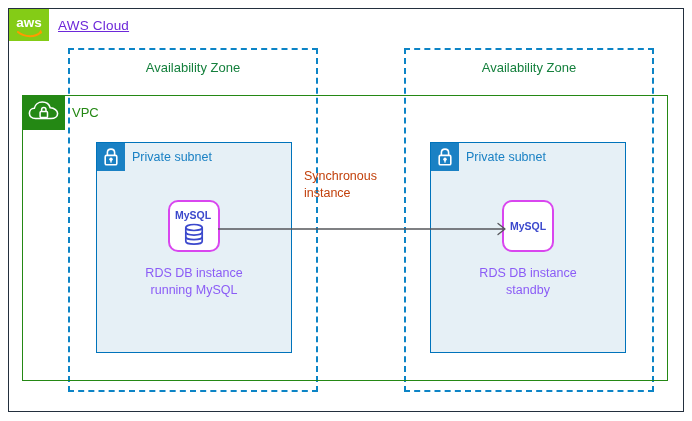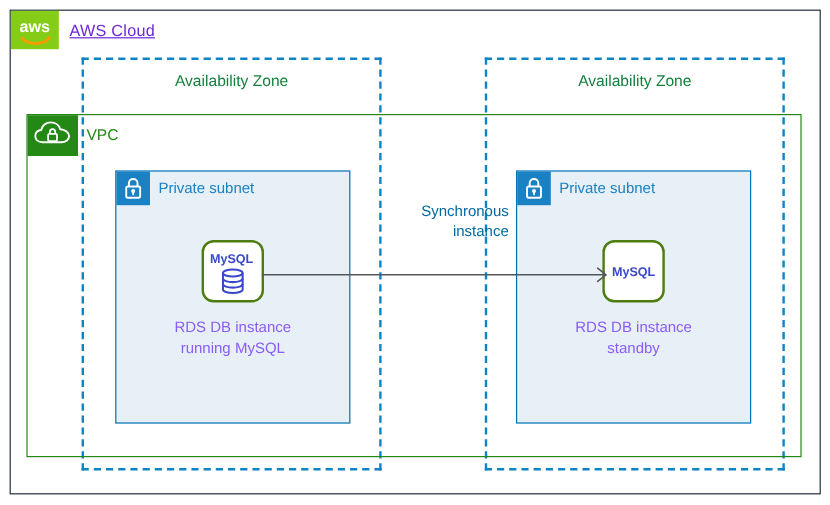--- a/index.html
+++ b/index.html
@@ -143,21 +143,21 @@
   }
   .subnet-label-left  { left: 132px; }
   .subnet-label-right { left: 466px; }
 
   
   .res-icon {
     position: absolute;
     top: 200px;
     width: 52px;
     height: 52px;
-    border: 2px solid #4d7c0f;
+    border: 2px solid #d946ef;
     border-radius: 10px;
     box-sizing: border-box;
     background: #ffffff;
   }
   .res-icon-left  { left: 168px; }
   .res-icon-right { left: 502px; }
   .res-icon svg { display: block; }
 
   .res-label {
     position: absolute;
@@ -179,24 +179,24 @@
     width: 292px;
     height: 14px;
   }
   .arrow-wrap svg { display: block; }
 
   .repl-caption {
     position: absolute;
     left: 304px;
     top: 168px;
     width: 120px;
-    text-align: right;
+    text-align: left;
     font-size: 12.5px;
     line-height: 17px;
-    color: #0369a1;
+    color: #c2410c;
   }
   .repl-caption div { white-space: nowrap; }
 </style>
 </head>
 <body>
 
 <div id="canvas">
 
   <div class="aws-cloud-box"></div>
 

